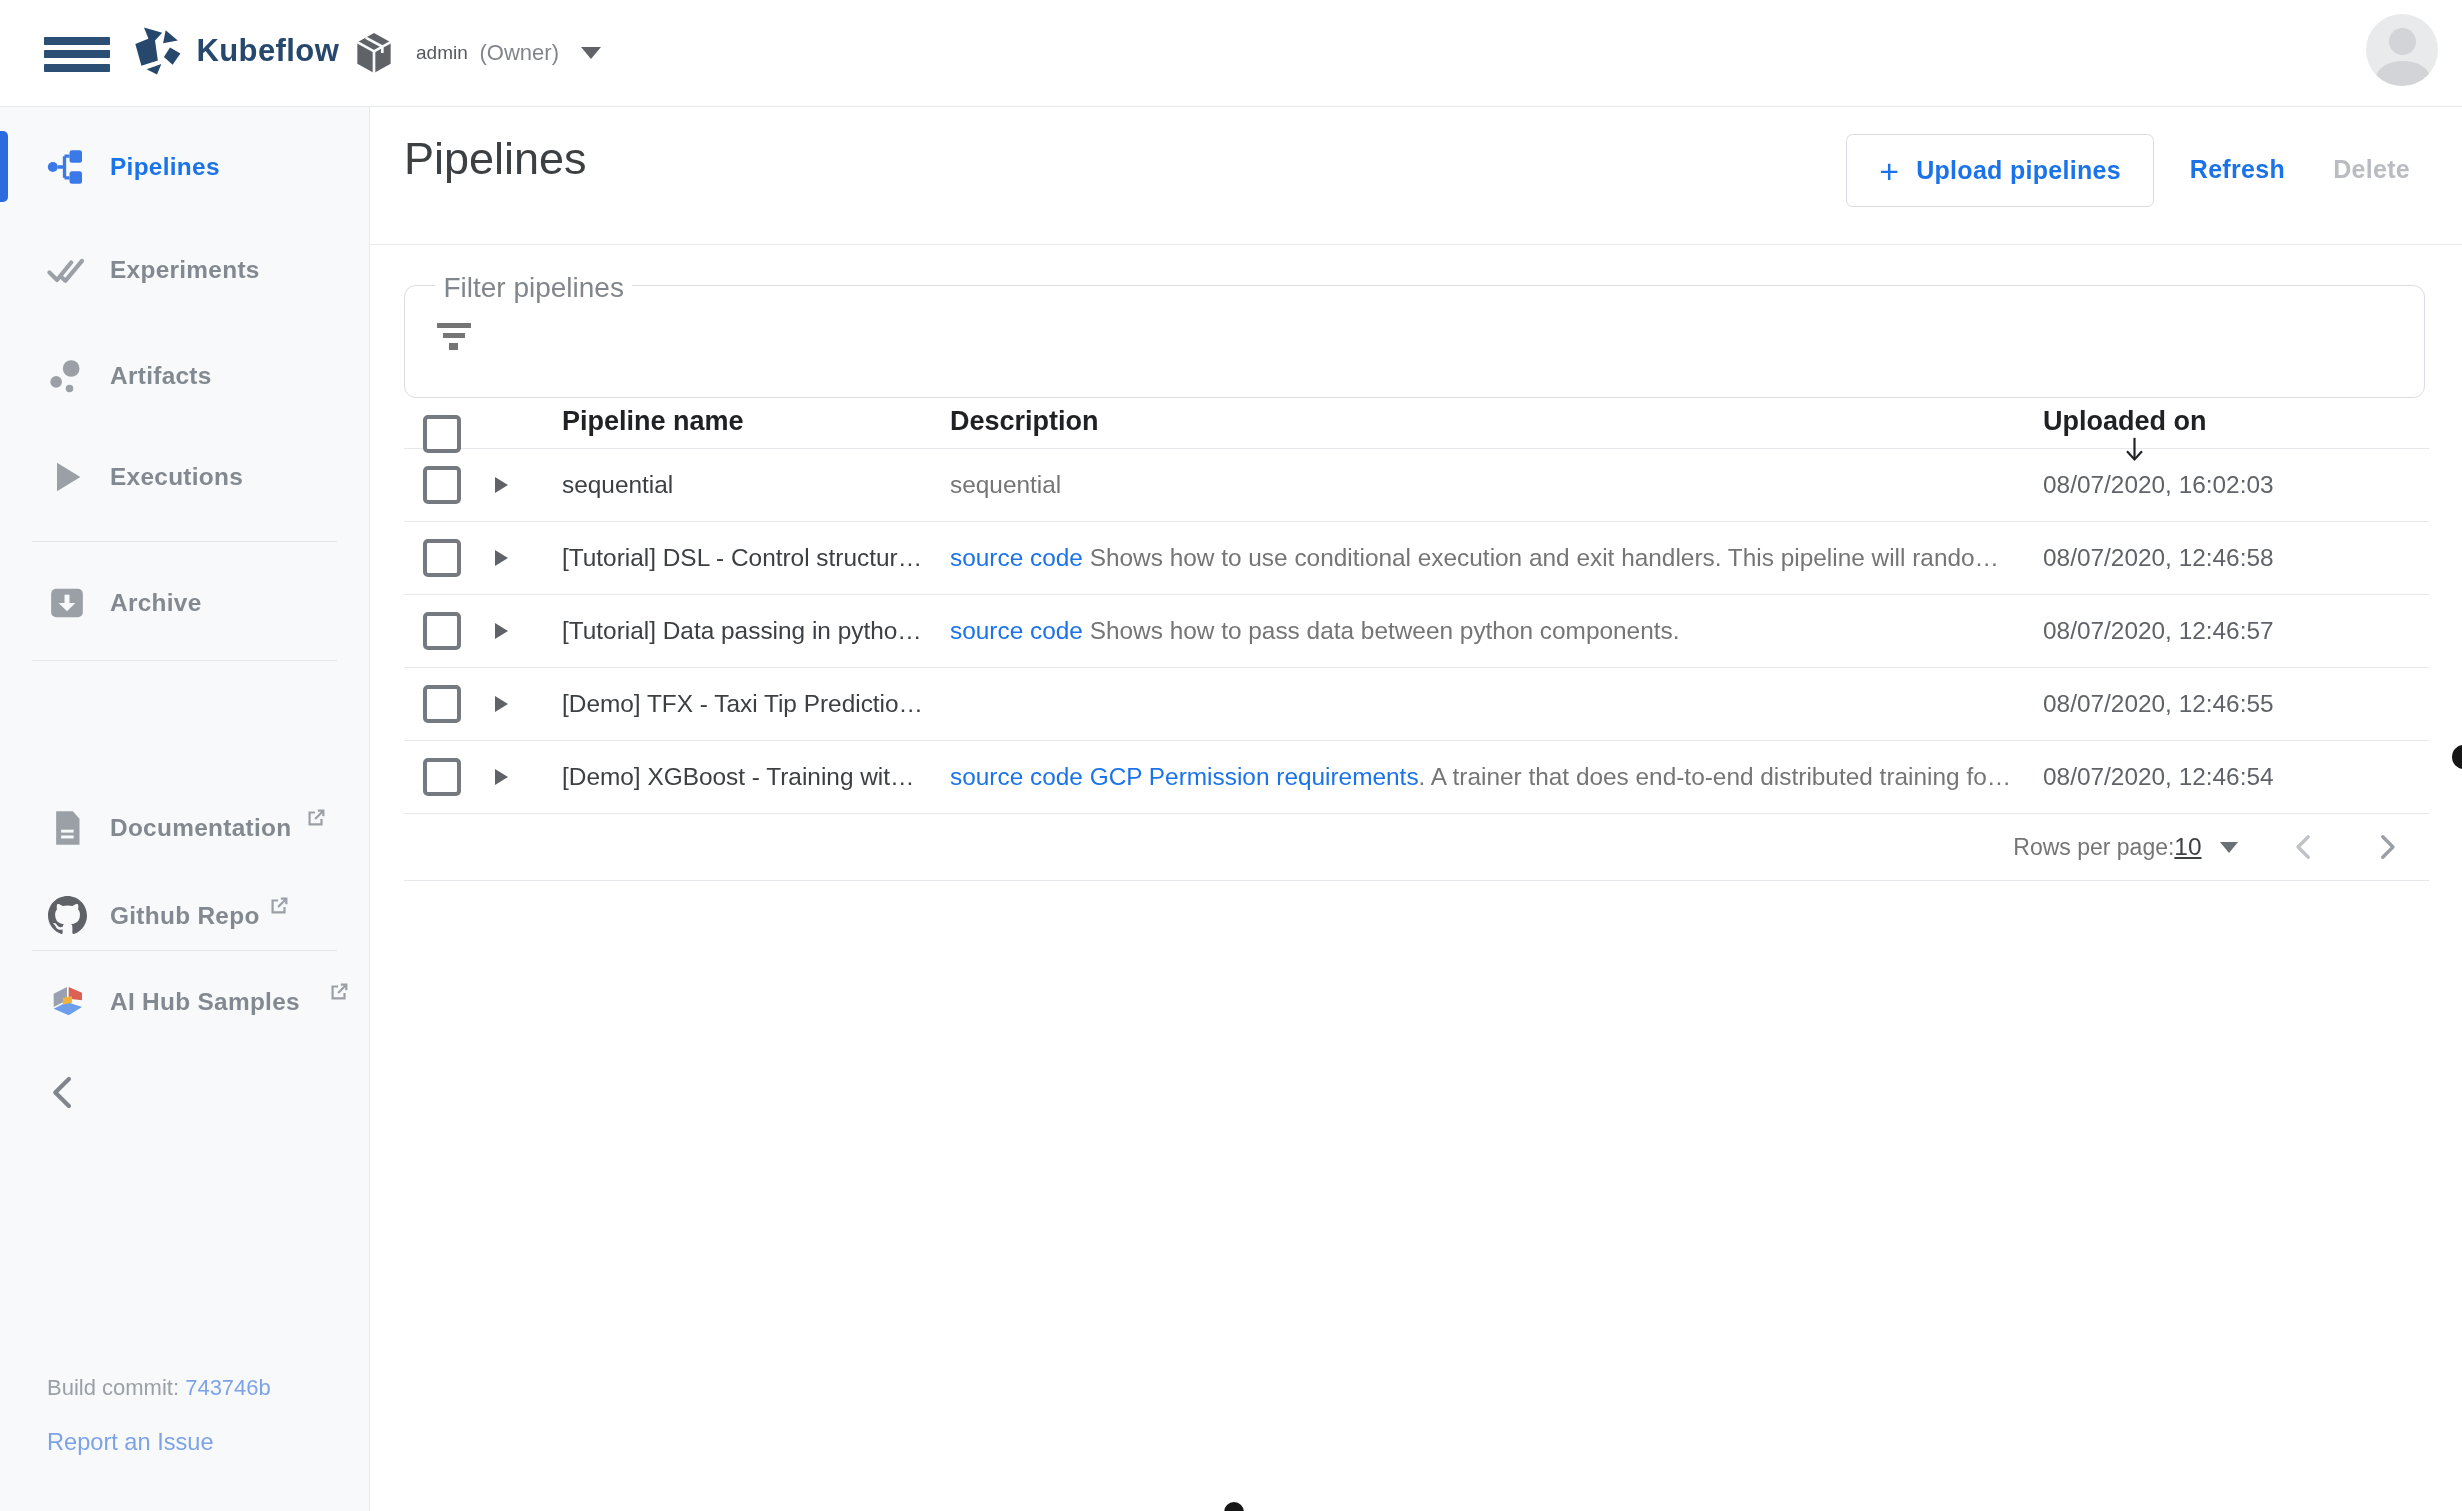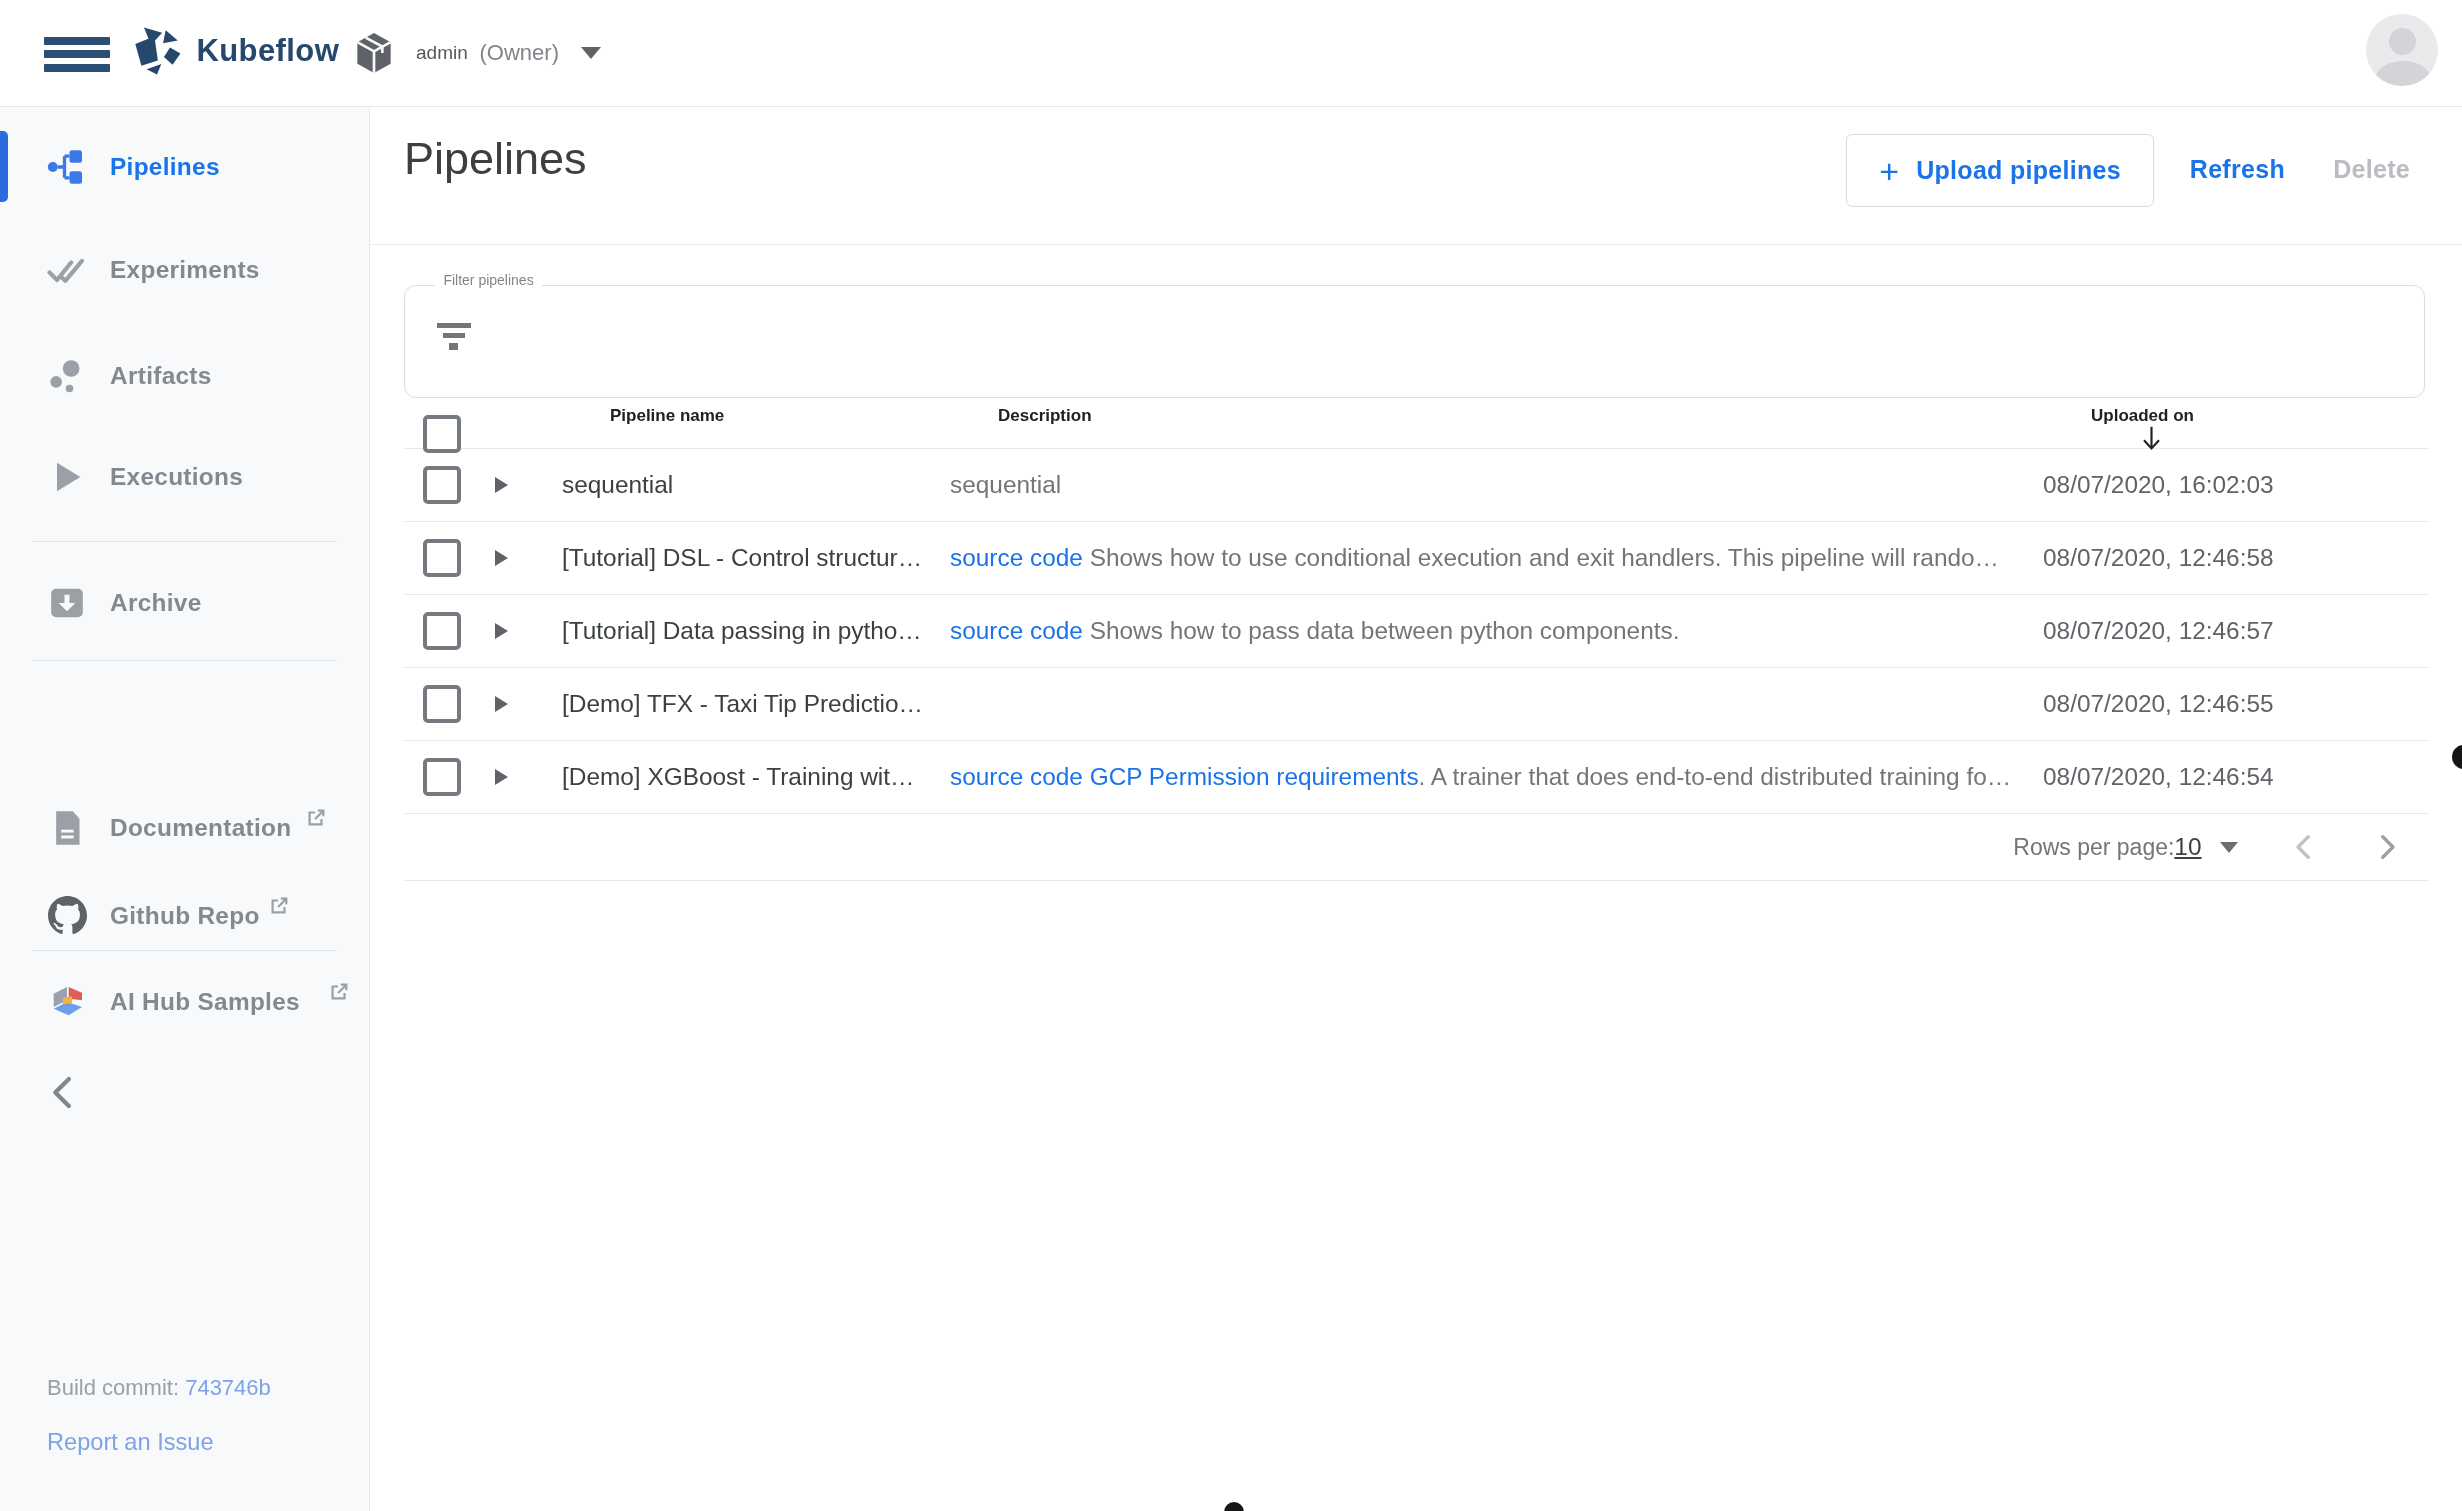--- a/index.html
+++ b/index.html
@@ -49,32 +49,32 @@
   .btn-upload .txt{font-size:25px;font-weight:bold;color:#1a73e8;letter-spacing:0.3px;white-space:nowrap;}
   .btn-text{position:absolute;top:28px;height:71px;display:flex;align-items:center;font-size:25px;
     font-weight:bold;letter-spacing:0.3px;cursor:pointer;}
   .btn-refresh{right:177px;color:#1a73e8;}
   .btn-delete{right:52px;color:#b9bcc0;cursor:default;}
   .main-divider{position:absolute;left:0;top:138px;width:2093px;border-top:1.7px solid #e9ebee;}
   
   .filter-box{position:absolute;left:35px;top:179px;width:2019px;height:111px;
     border:1.7px solid #d9dce0;border-radius:11.8px;background:#fff;}
   .filter-label{position:absolute;left:30px;top:-14.3px;background:#fff;padding:0 8.4px;
-    font-size:14px;color:#80868b;}
+    font-size:28px;color:#80868b;}
   .filter-icon{position:absolute;left:30px;top:37px;width:37px;height:37px;}
   .filter-icon i{display:block;background:#757575;margin:0 auto 5px auto;}
   .filter-icon .b1{width:34px;height:5px;}
   .filter-icon .b2{width:22px;height:5px;}
   .filter-icon .b3{width:8.4px;height:6.7px;}
   .filter-input{position:absolute;left:88px;top:25px;width:1888px;height:59px;border:none;outline:none;
     font-size:25px;color:#3c4043;background:transparent;font-family:"Liberation Sans",sans-serif;}
   
   .tablewrap{position:absolute;left:35px;top:290px;width:2025px;}
   .thead{position:relative;height:52px;border-bottom:1.7px solid #e6e8eb;}
-  .th{position:absolute;top:10px;font-size:17px;font-weight:bold;color:#202124;white-space:nowrap;margin-left:48px;}
+  .th{position:absolute;top:10px;font-size:27px;font-weight:bold;color:#202124;white-space:nowrap;}
   .th.name{left:158px;}
   .th.desc{left:546px;}
   .th.date{left:1639px;display:flex;align-items:center;cursor:pointer;flex-direction:column;}
   .sort-arrow{margin-left:18.5px;position:relative;top:-2.5px;}
   .trow{position:relative;height:72px;border-bottom:1.7px solid #e6e8eb;}
   .cb{position:absolute;left:19.4px;width:30px;height:30px;border:4.2px solid #747a80;border-radius:5px;
     top:50%;transform:translateY(-50%);cursor:pointer;background:#fff;}
   .thead .cb{top:18.5px;transform:none;}
   .caret{position:absolute;left:91px;top:50%;transform:translateY(-50%);width:0;height:0;
     border-left:13.5px solid #5f6368;border-top:8.4px solid transparent;border-bottom:8.4px solid transparent;cursor:pointer;}

